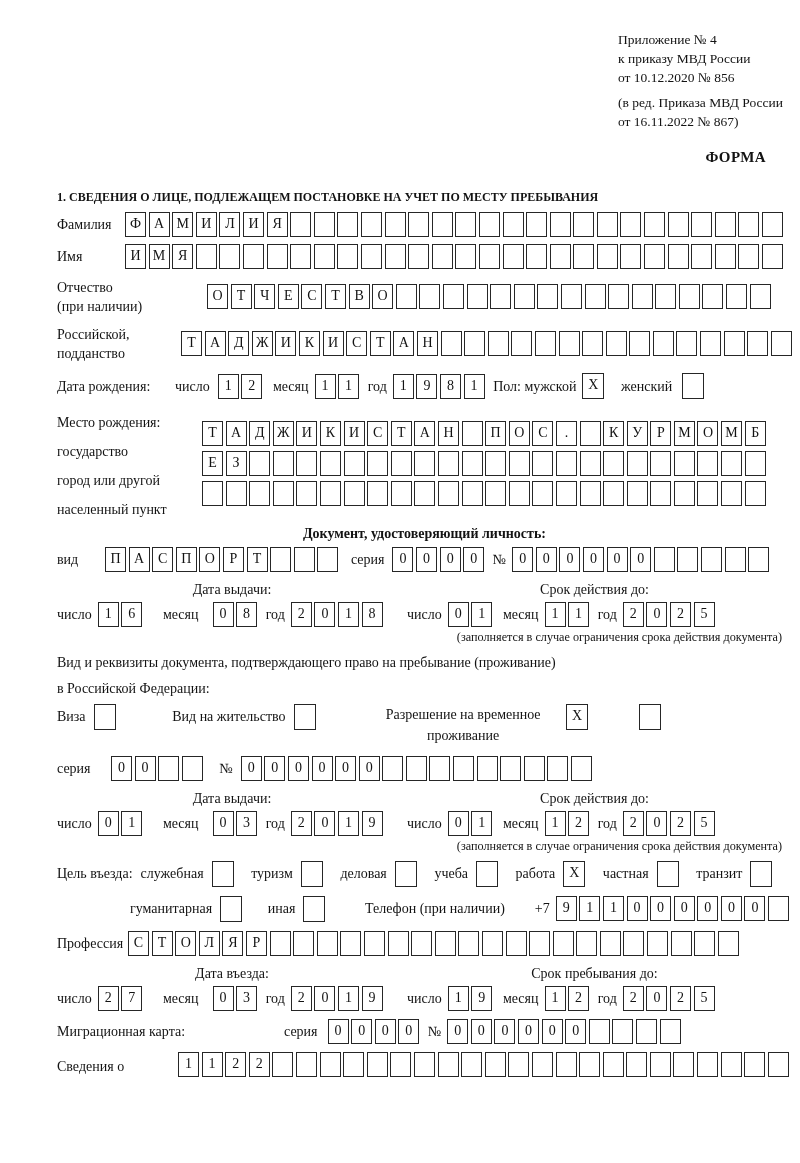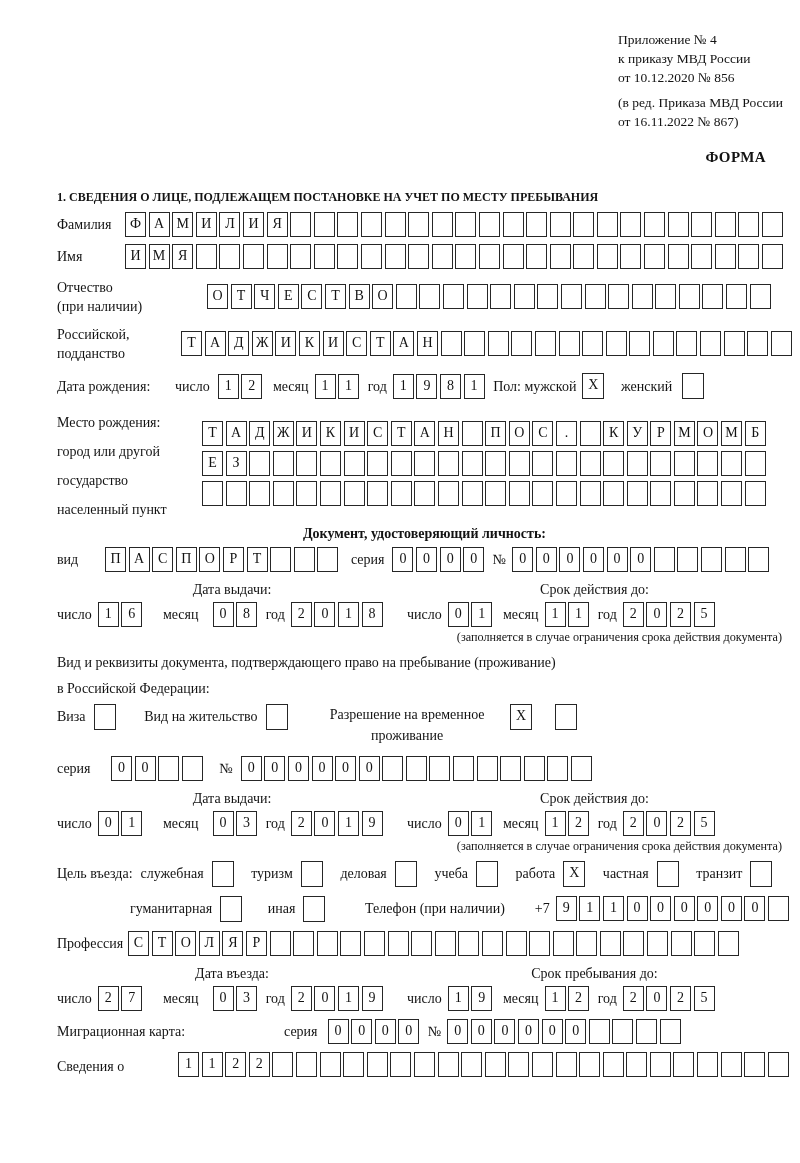--- a/index.html
+++ b/index.html
@@ -31,21 +31,21 @@
   .inline-lbl{line-height:25px;flex:none;}
 
   .datepair{display:flex;margin-top:9px;}
   .dp-left{width:350px;flex:none;}
   .dp-right{width:375px;flex:none;}
   .dp-head{text-align:center;line-height:18px;}
   .dp-row{display:flex;align-items:flex-start;margin-top:3px;}
   .dp-note{font-size:12.2px;text-align:right;margin-top:3px;line-height:14px;}
 
   .intro{margin-top:10px;line-height:26px;}
-  .opts{display:flex;align-items:flex-start;margin-top:2px;}
+  .opts{display:flex;align-items:flex-start;margin-top:2px;gap:28px;}
   .opt{display:flex;align-items:flex-start;}
   .opt-lbl{line-height:26px;margin-right:8px;}
   .opt-center{width:190px;text-align:center;line-height:21px;margin-right:8px;}
   .purps{display:flex;align-items:flex-start;margin-top:10px;}
   .purps .opt{margin-right:9px;}
 </style>
 </head>
 <body>
 
 <div class="page">
@@ -101,22 +101,22 @@
     <span class="cells mr6"><span class="cell">1</span><span class="cell">9</span><span class="cell">8</span><span class="cell">1</span></span>
     <span class="inline-lbl mr6">Пол: мужской</span>
     <span class="cells mr8"><span class="cell cb">X</span></span>
     <span class="inline-lbl" style="margin-left:6px;margin-right:10px">женский</span>
     <span class="cells"><span class="cell cb"></span></span>
   </div>
 
   <div class="frow" style="margin-top:9px">
     <span class="lblcol" style="width:145px;line-height:29px;padding-top:0">
       <span style="display:block">Место рождения:</span>
+      <span style="display:block">государство</span>
       <span style="display:block">город или другой</span>
-      <span style="display:block">государство</span>
       <span style="display:block">населенный пункт</span>
     </span>
     <span class="stack">
       <span class="cells"><span class="cell">Т</span><span class="cell">А</span><span class="cell">Д</span><span class="cell">Ж</span><span class="cell">И</span><span class="cell">К</span><span class="cell">И</span><span class="cell">С</span><span class="cell">Т</span><span class="cell">А</span><span class="cell">Н</span><span class="cell"></span><span class="cell">П</span><span class="cell">О</span><span class="cell">С</span><span class="cell">.</span><span class="cell"></span><span class="cell">К</span><span class="cell">У</span><span class="cell">Р</span><span class="cell">М</span><span class="cell">О</span><span class="cell">М</span><span class="cell">Б</span></span>
       <span class="cells"><span class="cell">Е</span><span class="cell">З</span><span class="cell"></span><span class="cell"></span><span class="cell"></span><span class="cell"></span><span class="cell"></span><span class="cell"></span><span class="cell"></span><span class="cell"></span><span class="cell"></span><span class="cell"></span><span class="cell"></span><span class="cell"></span><span class="cell"></span><span class="cell"></span><span class="cell"></span><span class="cell"></span><span class="cell"></span><span class="cell"></span><span class="cell"></span><span class="cell"></span><span class="cell"></span><span class="cell"></span></span>
       <span class="cells"><span class="cell"></span><span class="cell"></span><span class="cell"></span><span class="cell"></span><span class="cell"></span><span class="cell"></span><span class="cell"></span><span class="cell"></span><span class="cell"></span><span class="cell"></span><span class="cell"></span><span class="cell"></span><span class="cell"></span><span class="cell"></span><span class="cell"></span><span class="cell"></span><span class="cell"></span><span class="cell"></span><span class="cell"></span><span class="cell"></span><span class="cell"></span><span class="cell"></span><span class="cell"></span><span class="cell"></span></span>
     </span>
   </div>
 
   <div style="text-align:center;font-weight:bold;margin-top:2px">Документ, удостоверяющий личность:</div>

